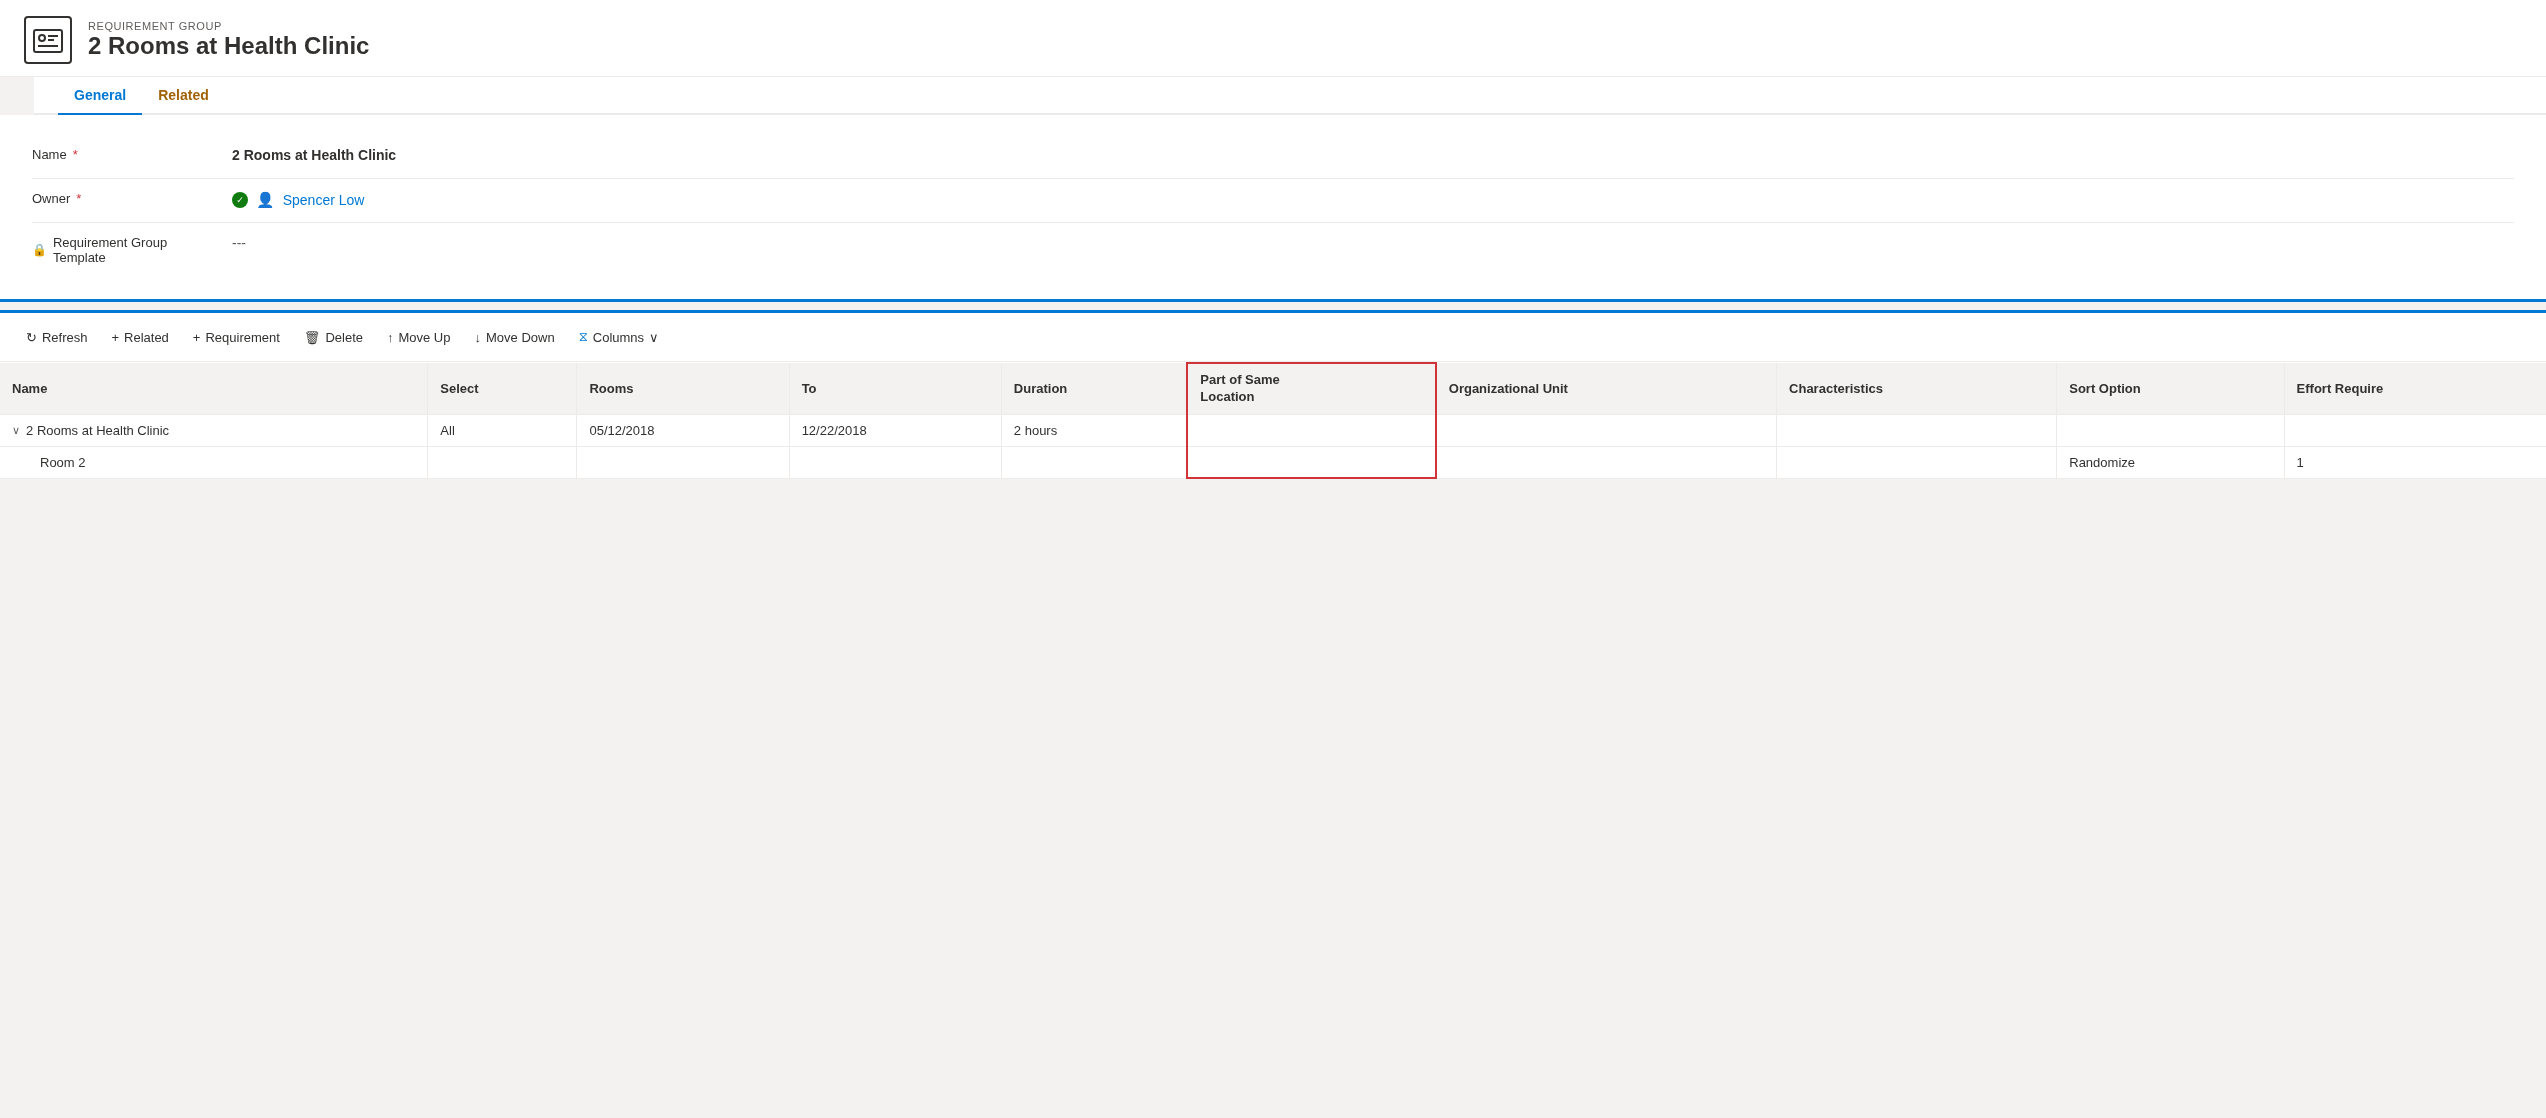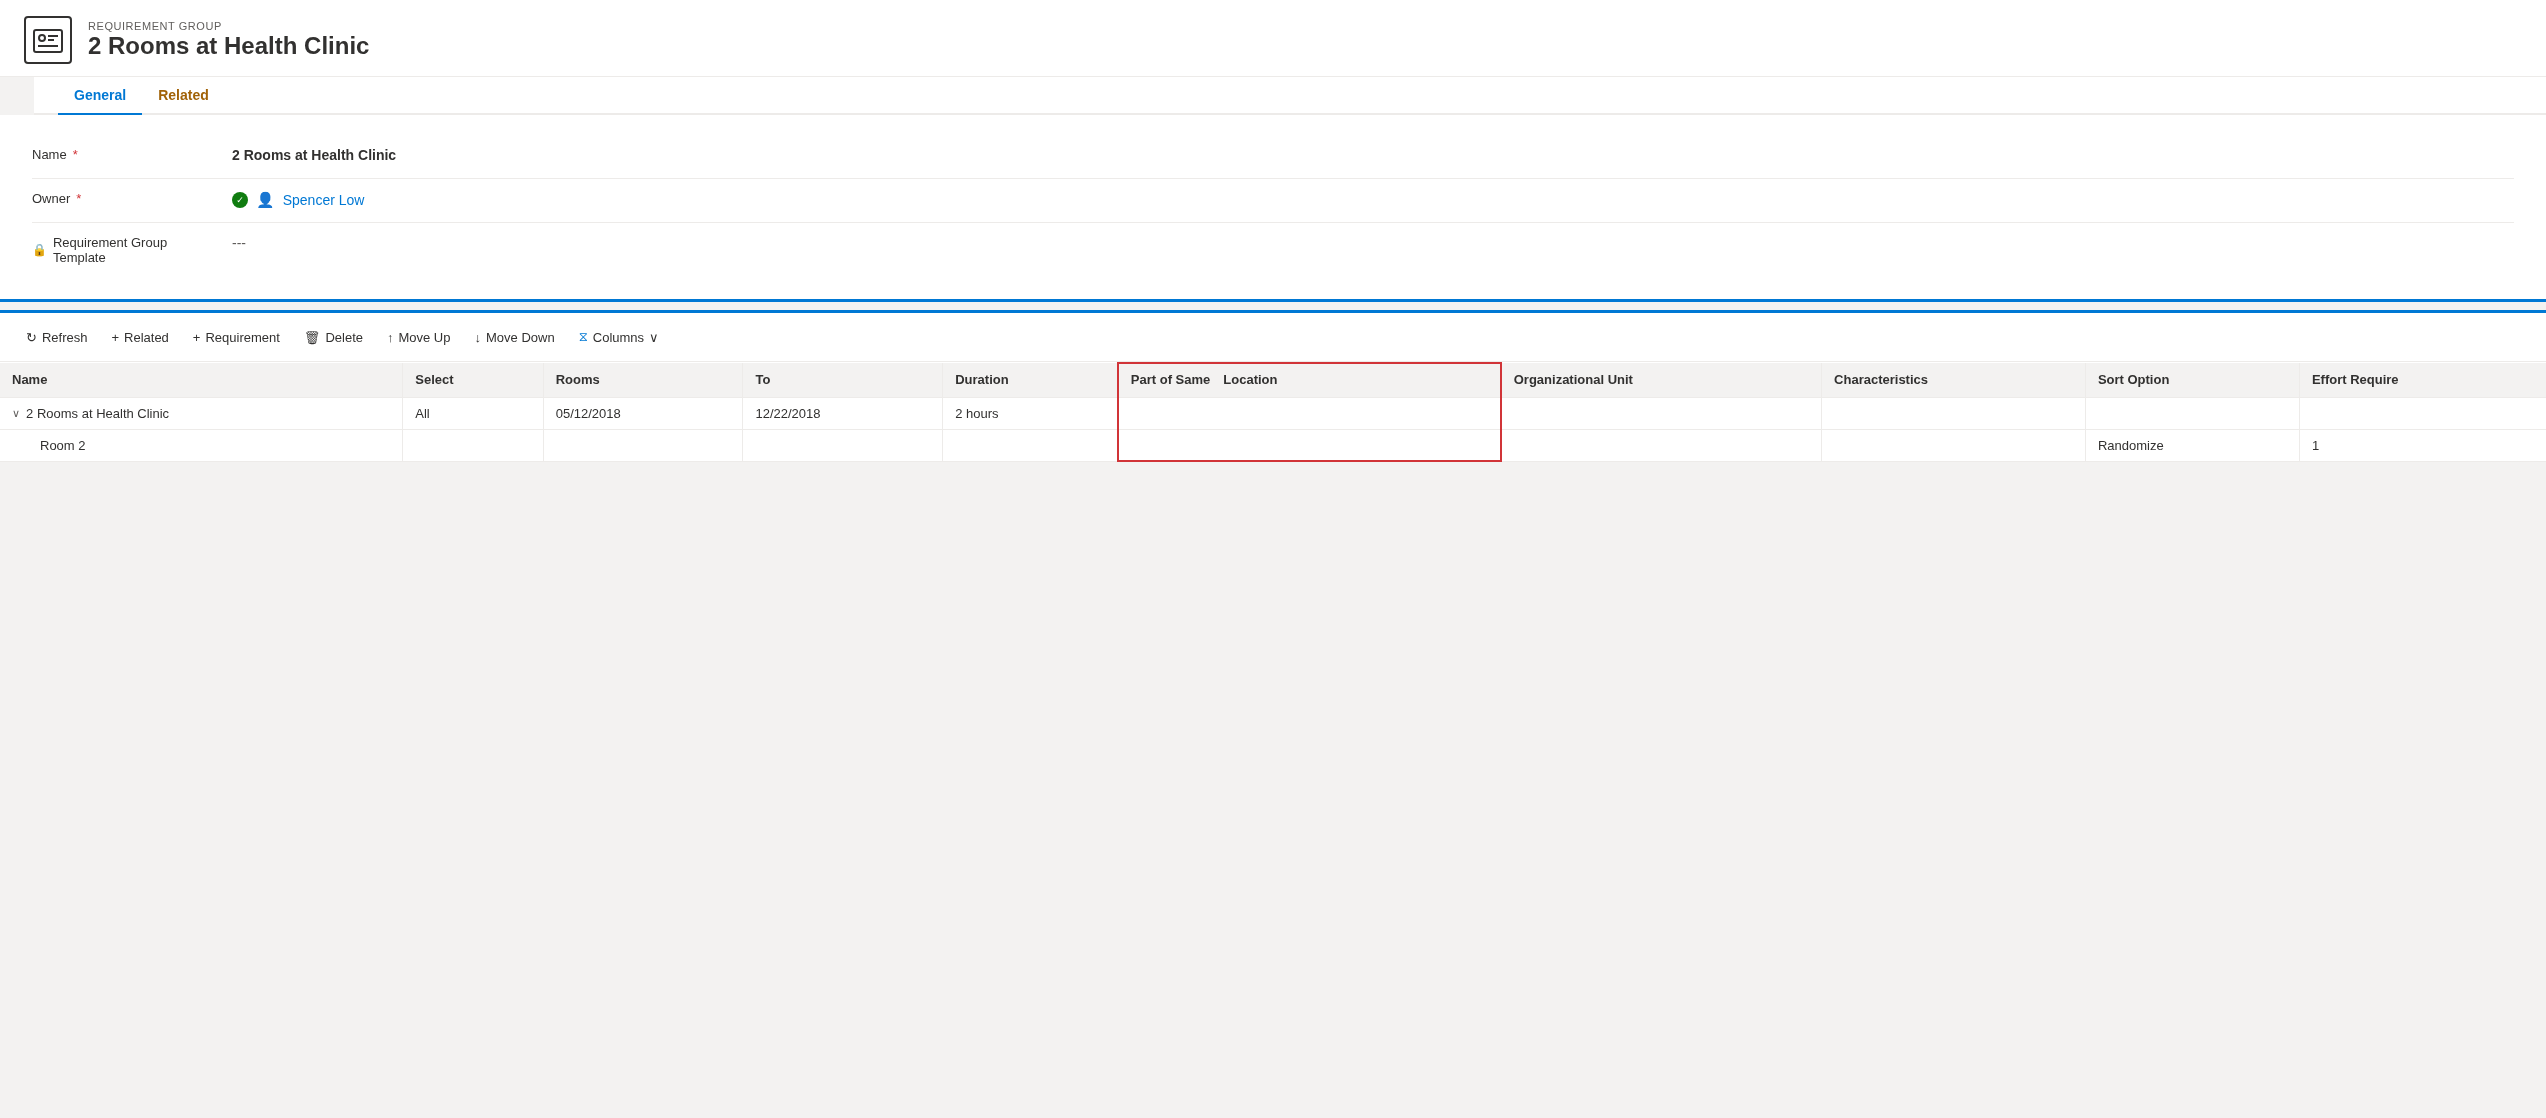--- a/index.html
+++ b/index.html
@@ -211,22 +211,22 @@
       gap: 6px;
     }
     .chevron-icon {
       font-size: 11px;
       color: #605e5c;
     }
 
     
     .th-multiline {
       display: flex;
+      flex-direction: column;
       line-height: 1.3;
-      gap: 13px;
     }
 
     
     .table-wrapper {
       overflow-x: auto;
     }
   </style>
 </head>
 <body>
 

